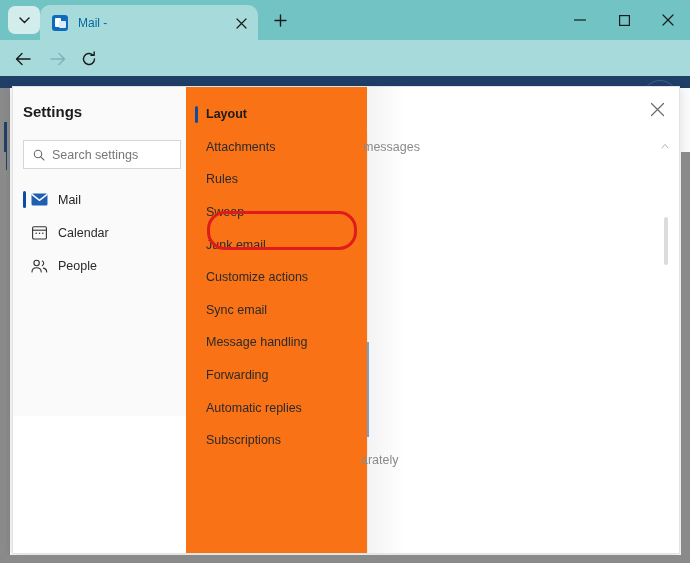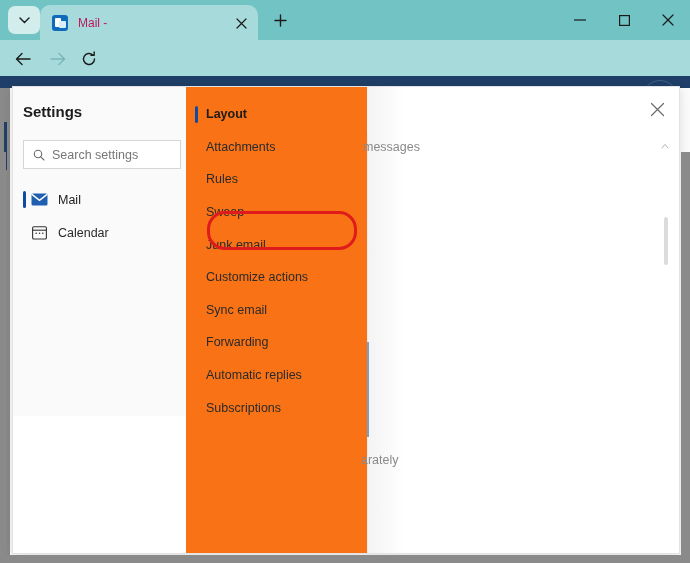--- a/index.html
+++ b/index.html
@@ -45,21 +45,21 @@
     position: absolute; left: 3px; top: 3.5px;
     width: 6px; height: 9px; background: #ffffff; border-radius: 1px;
   }
   .tab-fav::before {
     content: "";
     position: absolute; right: 2px; bottom: 2.5px;
     width: 7px; height: 7px; background: #d9eefb; border-radius: 1px;
     z-index: 1;
   }
   .tab-title {
-    margin-left: 10px; font-size: 12px; color: #be185d;
+    margin-left: 10px; font-size: 12px; color: #0369a1;
     white-space: nowrap; overflow: hidden; text-overflow: ellipsis;
     max-width: 140px;
   }
   .tab-close {
     position: absolute; right: 8px; top: 9px; width: 18px; height: 18px;
     display: flex; align-items: center; justify-content: center;
   }
   .new-tab {
     position: absolute; left: 268px; top: 8px; width: 24px; height: 24px;
     display: flex; align-items: center; justify-content: center;
@@ -384,20 +384,30 @@
                   <rect x="0.6" y="1.8" width="13.8" height="12.2" rx="1.3" stroke="#333" stroke-width="1.1" fill="none"></rect>
                   <path d="M0.6 5.2h13.8" stroke="#333" stroke-width="1.1"></path>
                   <circle cx="4.2" cy="8.2" r=".8" fill="#333"></circle>
                   <circle cx="7.5" cy="8.2" r=".8" fill="#333"></circle>
                   <circle cx="10.8" cy="8.2" r=".8" fill="#333"></circle>
                 </svg>
             </span>
             <span class="lbl">Calendar</span>
           </div>
 
+          <div class="snav-item">
+            <span class="ic">
+              <svg width="17" height="14" viewBox="0 0 17 14">
+                  <circle cx="5.6" cy="4" r="2.7" stroke="#333" stroke-width="1.1" fill="none"></circle>
+                  <path d="M1 13c0-2.7 2.1-4.3 4.6-4.3S10.2 10.3 10.2 13" stroke="#333" stroke-width="1.1" fill="none" stroke-linecap="round"></path>
+                  <path d="M11.4 2.1a2.6 2.6 0 0 1 0 4.5M12.4 9.1c2 .5 3.3 1.9 3.3 3.9" stroke="#333" stroke-width="1.1" fill="none" stroke-linecap="round"></path>
+                </svg>
+            </span>
+            <span class="lbl">People</span>
+          </div>
         </div>
       </div>
 
       <div class="dlg-nav">
         <div style="height:11px;"></div>
         <div class="nav-item sel">
           <span class="nlbl">Layout</span>
         </div>
         <div class="nav-item">
           <span class="nlbl">Attachments</span>
@@ -409,20 +419,23 @@
           <span class="nlbl">Sweep</span>
         </div>
         <div class="nav-item">
           <span class="nlbl">Junk email</span>
         </div>
         <div class="nav-item">
           <span class="nlbl">Customize actions</span>
         </div>
         <div class="nav-item">
           <span class="nlbl">Sync email</span>
+        </div>
+        <div class="nav-item">
+          <span class="nlbl">Message handling</span>
         </div>
         <div class="nav-item">
           <span class="nlbl">Forwarding</span>
         </div>
         <div class="nav-item">
           <span class="nlbl">Automatic replies</span>
         </div>
         <div class="nav-item">
           <span class="nlbl">Subscriptions</span>
         </div>

